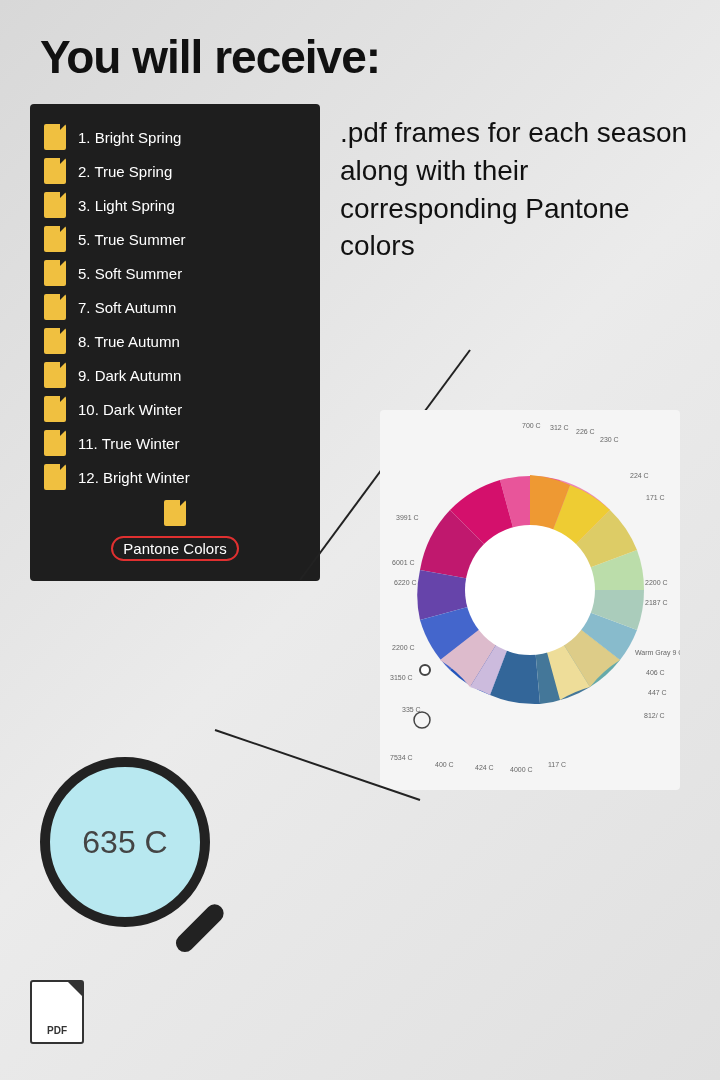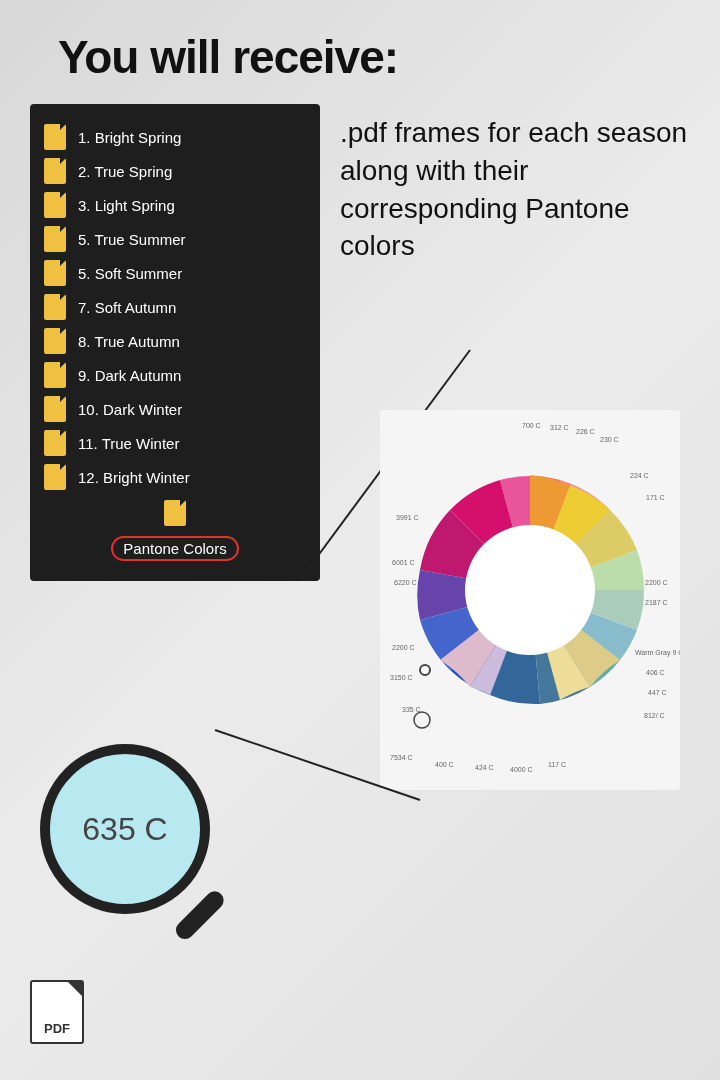--- a/index.html
+++ b/index.html
@@ -15,21 +15,21 @@
 
     .page-container {
       width: 720px;
       height: 1080px;
       background: linear-gradient(135deg, #d8d8d8 0%, #ebebeb 50%, #e0e0e0 100%);
       position: relative;
     }
 
     
     .header {
-      padding: 30px 40px 20px 58px;
+      padding: 30px 40px 20px 40px;
     }
 
     .header-title {
       font-size: 46px;
       font-weight: 900;
       color: #111;
       letter-spacing: -1px;
     }
 
     
@@ -125,21 +125,21 @@
     
     .wheel-svg {
       width: 300px;
       height: 380px;
     }
 
     
     .magnifier {
       position: absolute;
       left: 40px;
-      bottom: 136px;
+      bottom: 123px;
       width: 200px;
       height: 200px;
     }
 
     .magnifier-circle {
       width: 170px;
       height: 170px;
       border-radius: 50%;
       background: #b8e8f0;
       border: 10px solid #222;
@@ -217,21 +217,21 @@
       position: absolute;
       top: 0;
       right: 0;
       width: 14px;
       height: 14px;
       background: #333;
       clip-path: polygon(0 0, 100% 100%, 100% 0);
     }
 
     .pdf-text {
-      font-size: 13px;
+      font-size: 10px;
       font-weight: 900;
       color: #333;
     }
   </style>
 </head>
 <body>
 <div class="page-container">
 
   <div class="header">
     <h1 class="header-title">You will receive:</h1>

